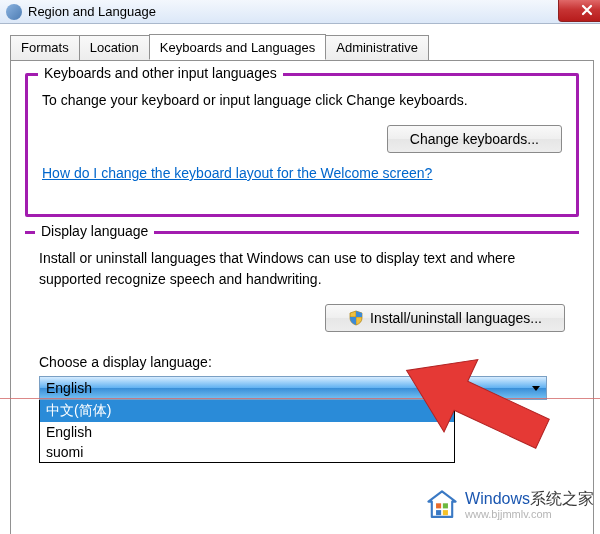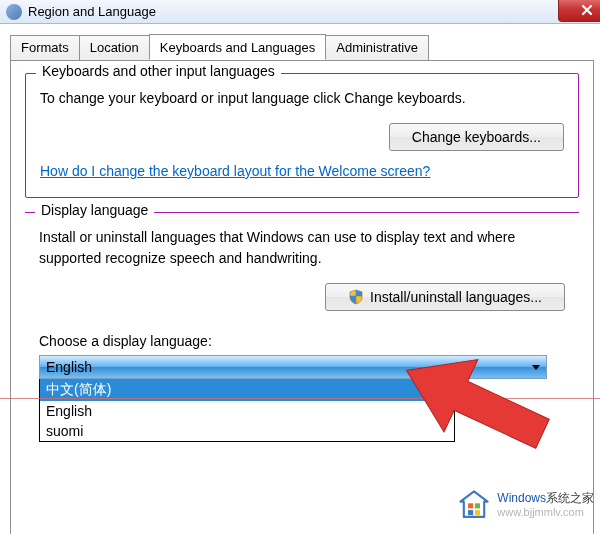--- a/index.html
+++ b/index.html
@@ -12,21 +12,21 @@
     .close-btn svg { width: 14px; height: 14px; }
     
     .content-area { padding: 10px 6px 6px 10px; background: #fff; }
     
     .tab-strip { display: flex; position: relative; z-index: 2; }
     .tab { padding: 4px 10px; border: 1px solid #919191; background: linear-gradient(to bottom, #f9f9f9, #ededed); font-size: 13px; cursor: pointer; margin-right: -1px; border-bottom: 1px solid #919191; position: relative; top: 1px; }
     .tab.active { background: #fff; border-bottom: 1px solid #fff; padding-top: 5px; top: 0; z-index: 3; }
     
     .tab-panel { border: 1px solid #919191; padding: 12px 14px; position: relative; z-index: 1; min-height: 480px; }
     
-    .groupbox { border: 1px solid #a21caf; border-radius: 2px; padding: 14px 14px 18px 14px; margin-bottom: 14px; position: relative; }
+    .groupbox { border: 3px solid #a21caf; border-radius: 2px; padding: 14px 14px 33px 14px; margin-bottom: 14px; position: relative; }
     .groupbox-legend { position: absolute; top: -11px; left: 10px; background: #fff; padding: 0 6px; font-size: 14px; color: #000; }
     .groupbox p { font-size: 14px; line-height: 1.5; margin-bottom: 14px; color: #000; }
     
     .btn-row { display: flex; justify-content: flex-end; }
     .win-btn { padding: 5px 22px; font-size: 14px; background: linear-gradient(to bottom, #f9f9f9 0%, #efefef 49%, #e6e6e6 50%, #ededed 100%); border: 1px solid #8a8a8a; border-radius: 3px; cursor: pointer; display: inline-flex; align-items: center; gap: 6px; }
     .win-btn .shield { width: 16px; height: 16px; }
     
     .link { color: #0066cc; text-decoration: underline; cursor: pointer; display: inline-block; margin-top: 12px; font-size: 14px; }
     
     .dropdown-label { font-size: 14px; color: #000; margin-bottom: 6px; display: block; }
@@ -39,21 +39,21 @@
     .dropdown-list .option { padding: 2px 6px; font-size: 14px; cursor: pointer; }
     .dropdown-list .option.selected { background: #2a8bd8; color: #fff; }
     
     .redline { position: absolute; left: 0; top: 398px; width: 600px; height: 1px; background: #d36a6a; z-index: 5; opacity: 0.8; }
     
     .arrow-overlay { position: absolute; top: 340px; left: 370px; z-index: 10; }
     
     .watermark { position: absolute; bottom: 12px; right: 6px; display: flex; align-items: center; gap: 6px; z-index: 20; }
     .watermark-logo { width: 34px; height: 34px; }
     .watermark-text { display: flex; flex-direction: column; line-height: 1.1; }
-    .watermark-text .line1 { font-size: 12px; color: #3a3a3a; }
+    .watermark-text .line1 { font-size: 16px; color: #3a3a3a; }
     .watermark-text .line1 .brand { color: #1a56b0; font-weight: 400; }
     .watermark-text .line2 { font-size: 11px; color: #b5b5b5; }
   </style>
 </head>
 <body>
 
 <div class="titlebar">
   <div class="icon"></div>
   <div class="title">Region and Language</div>
   <div class="close-btn">

